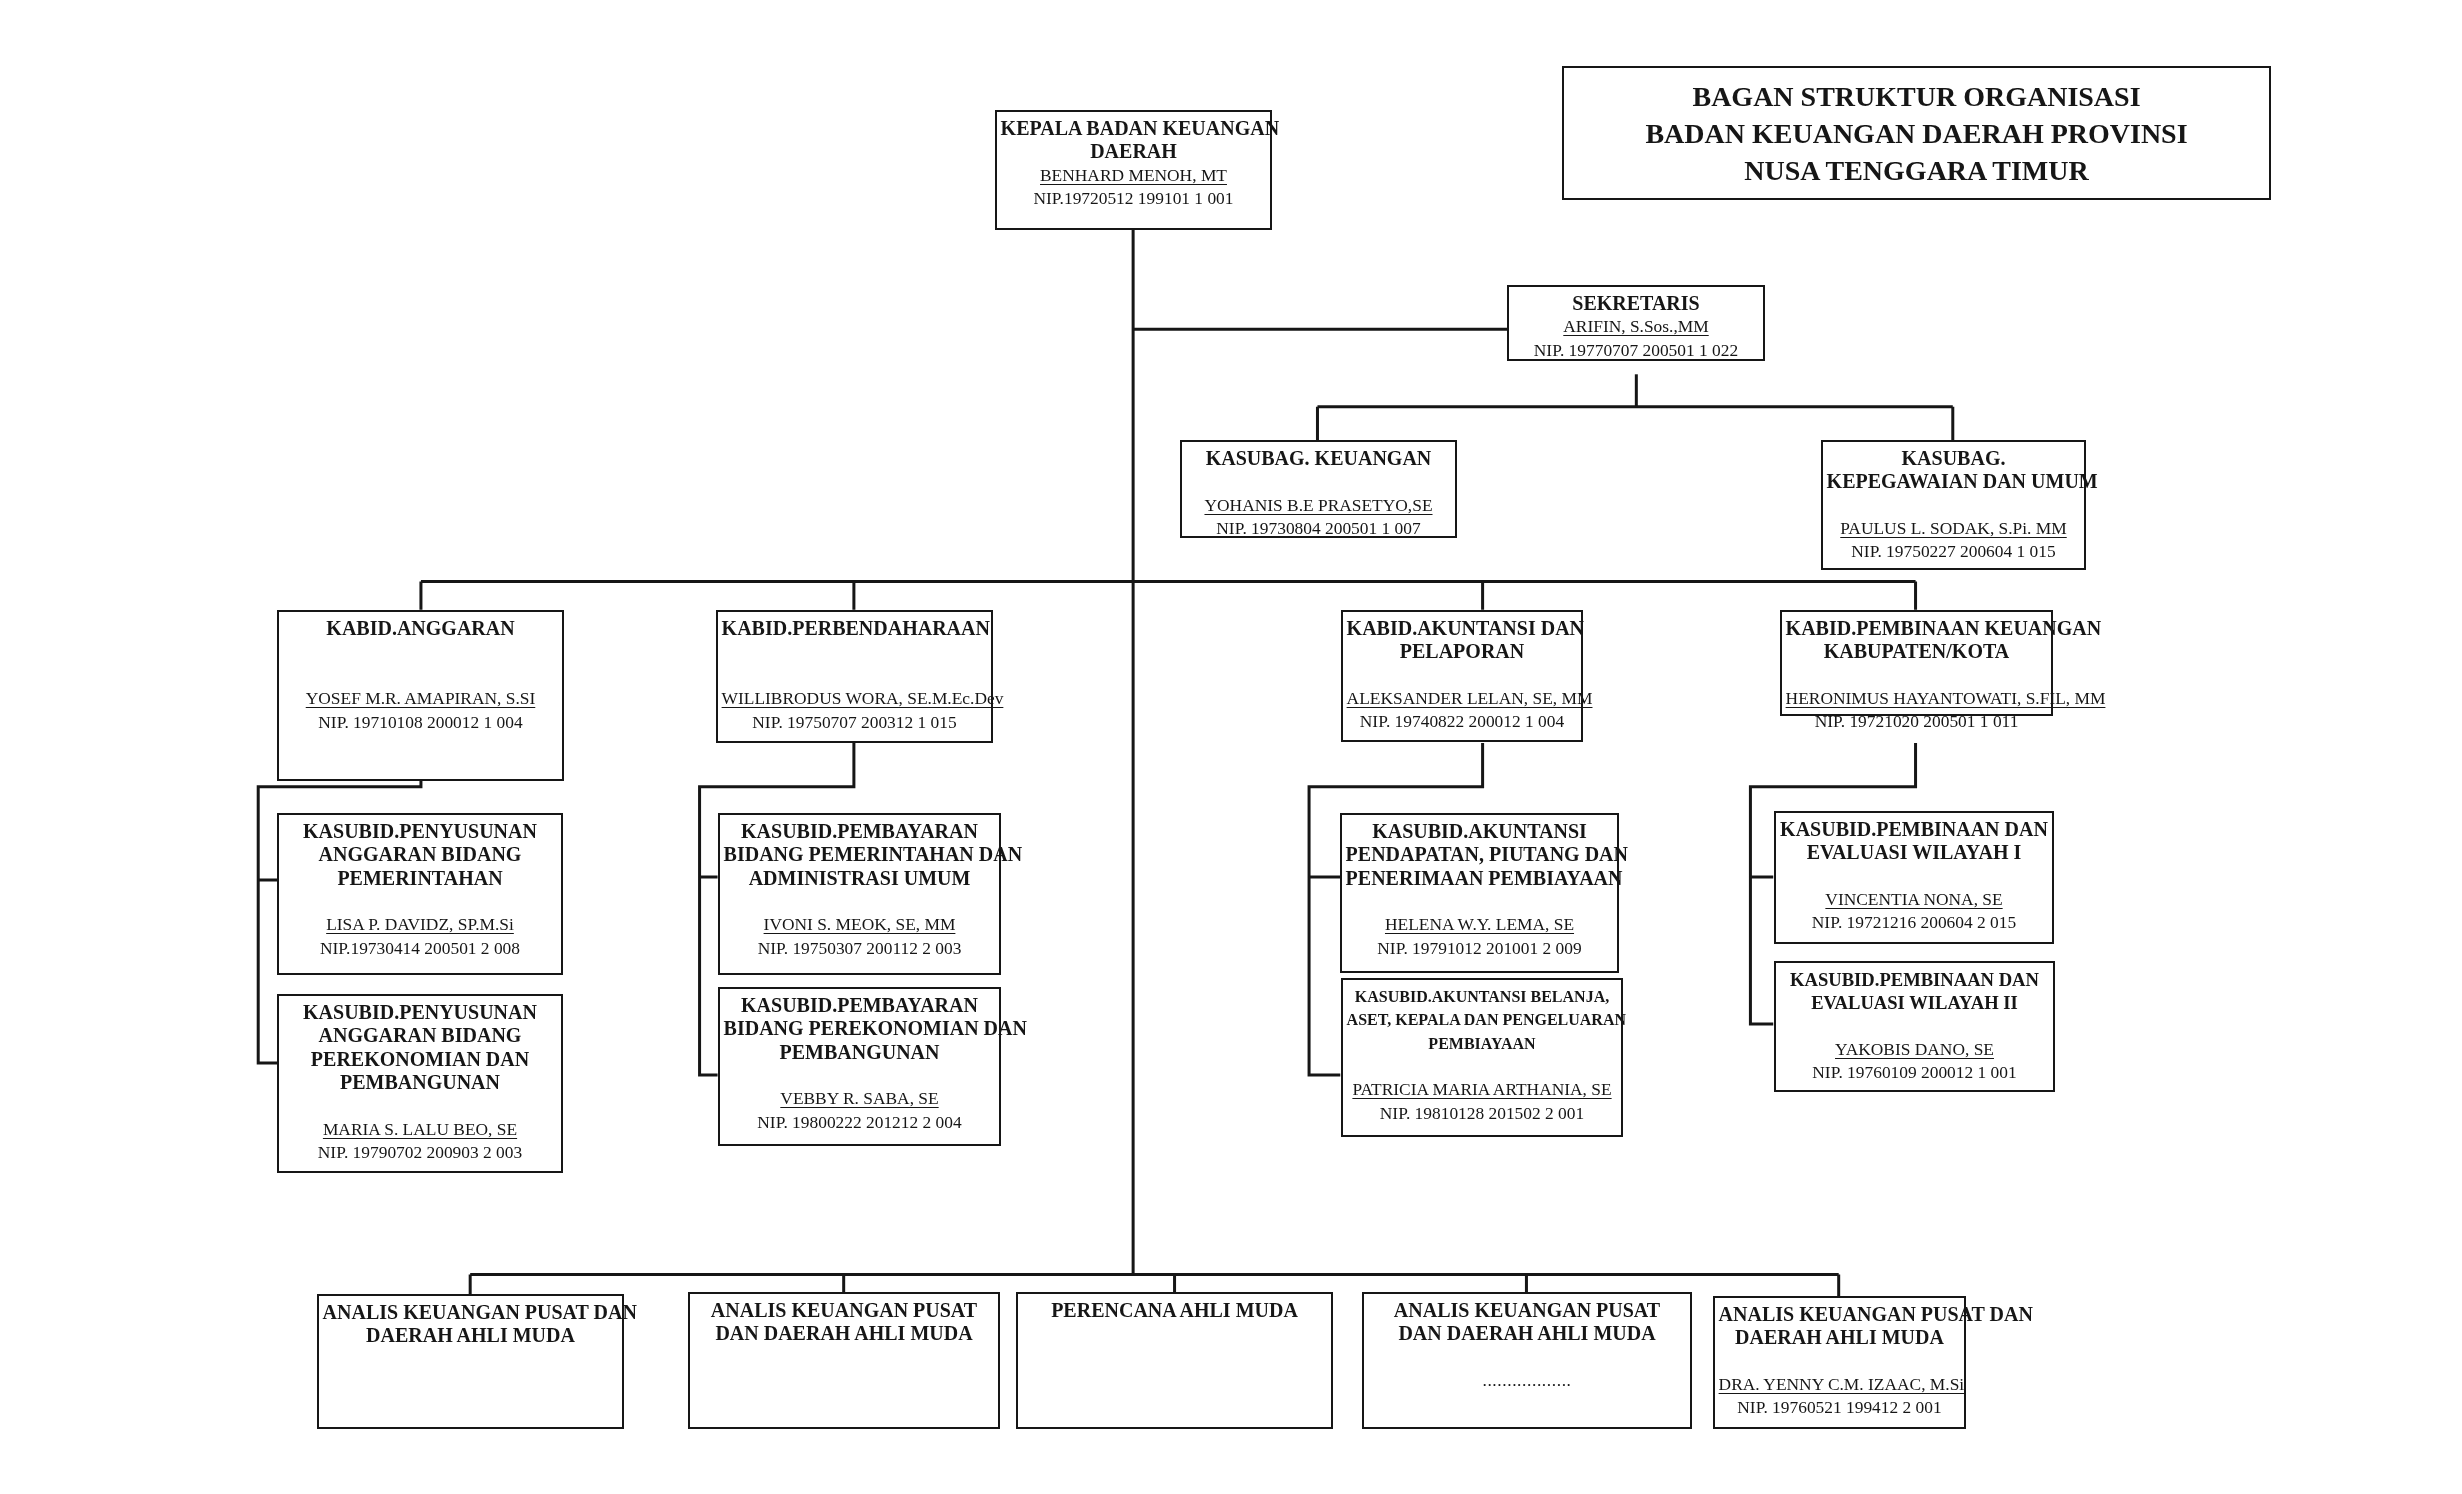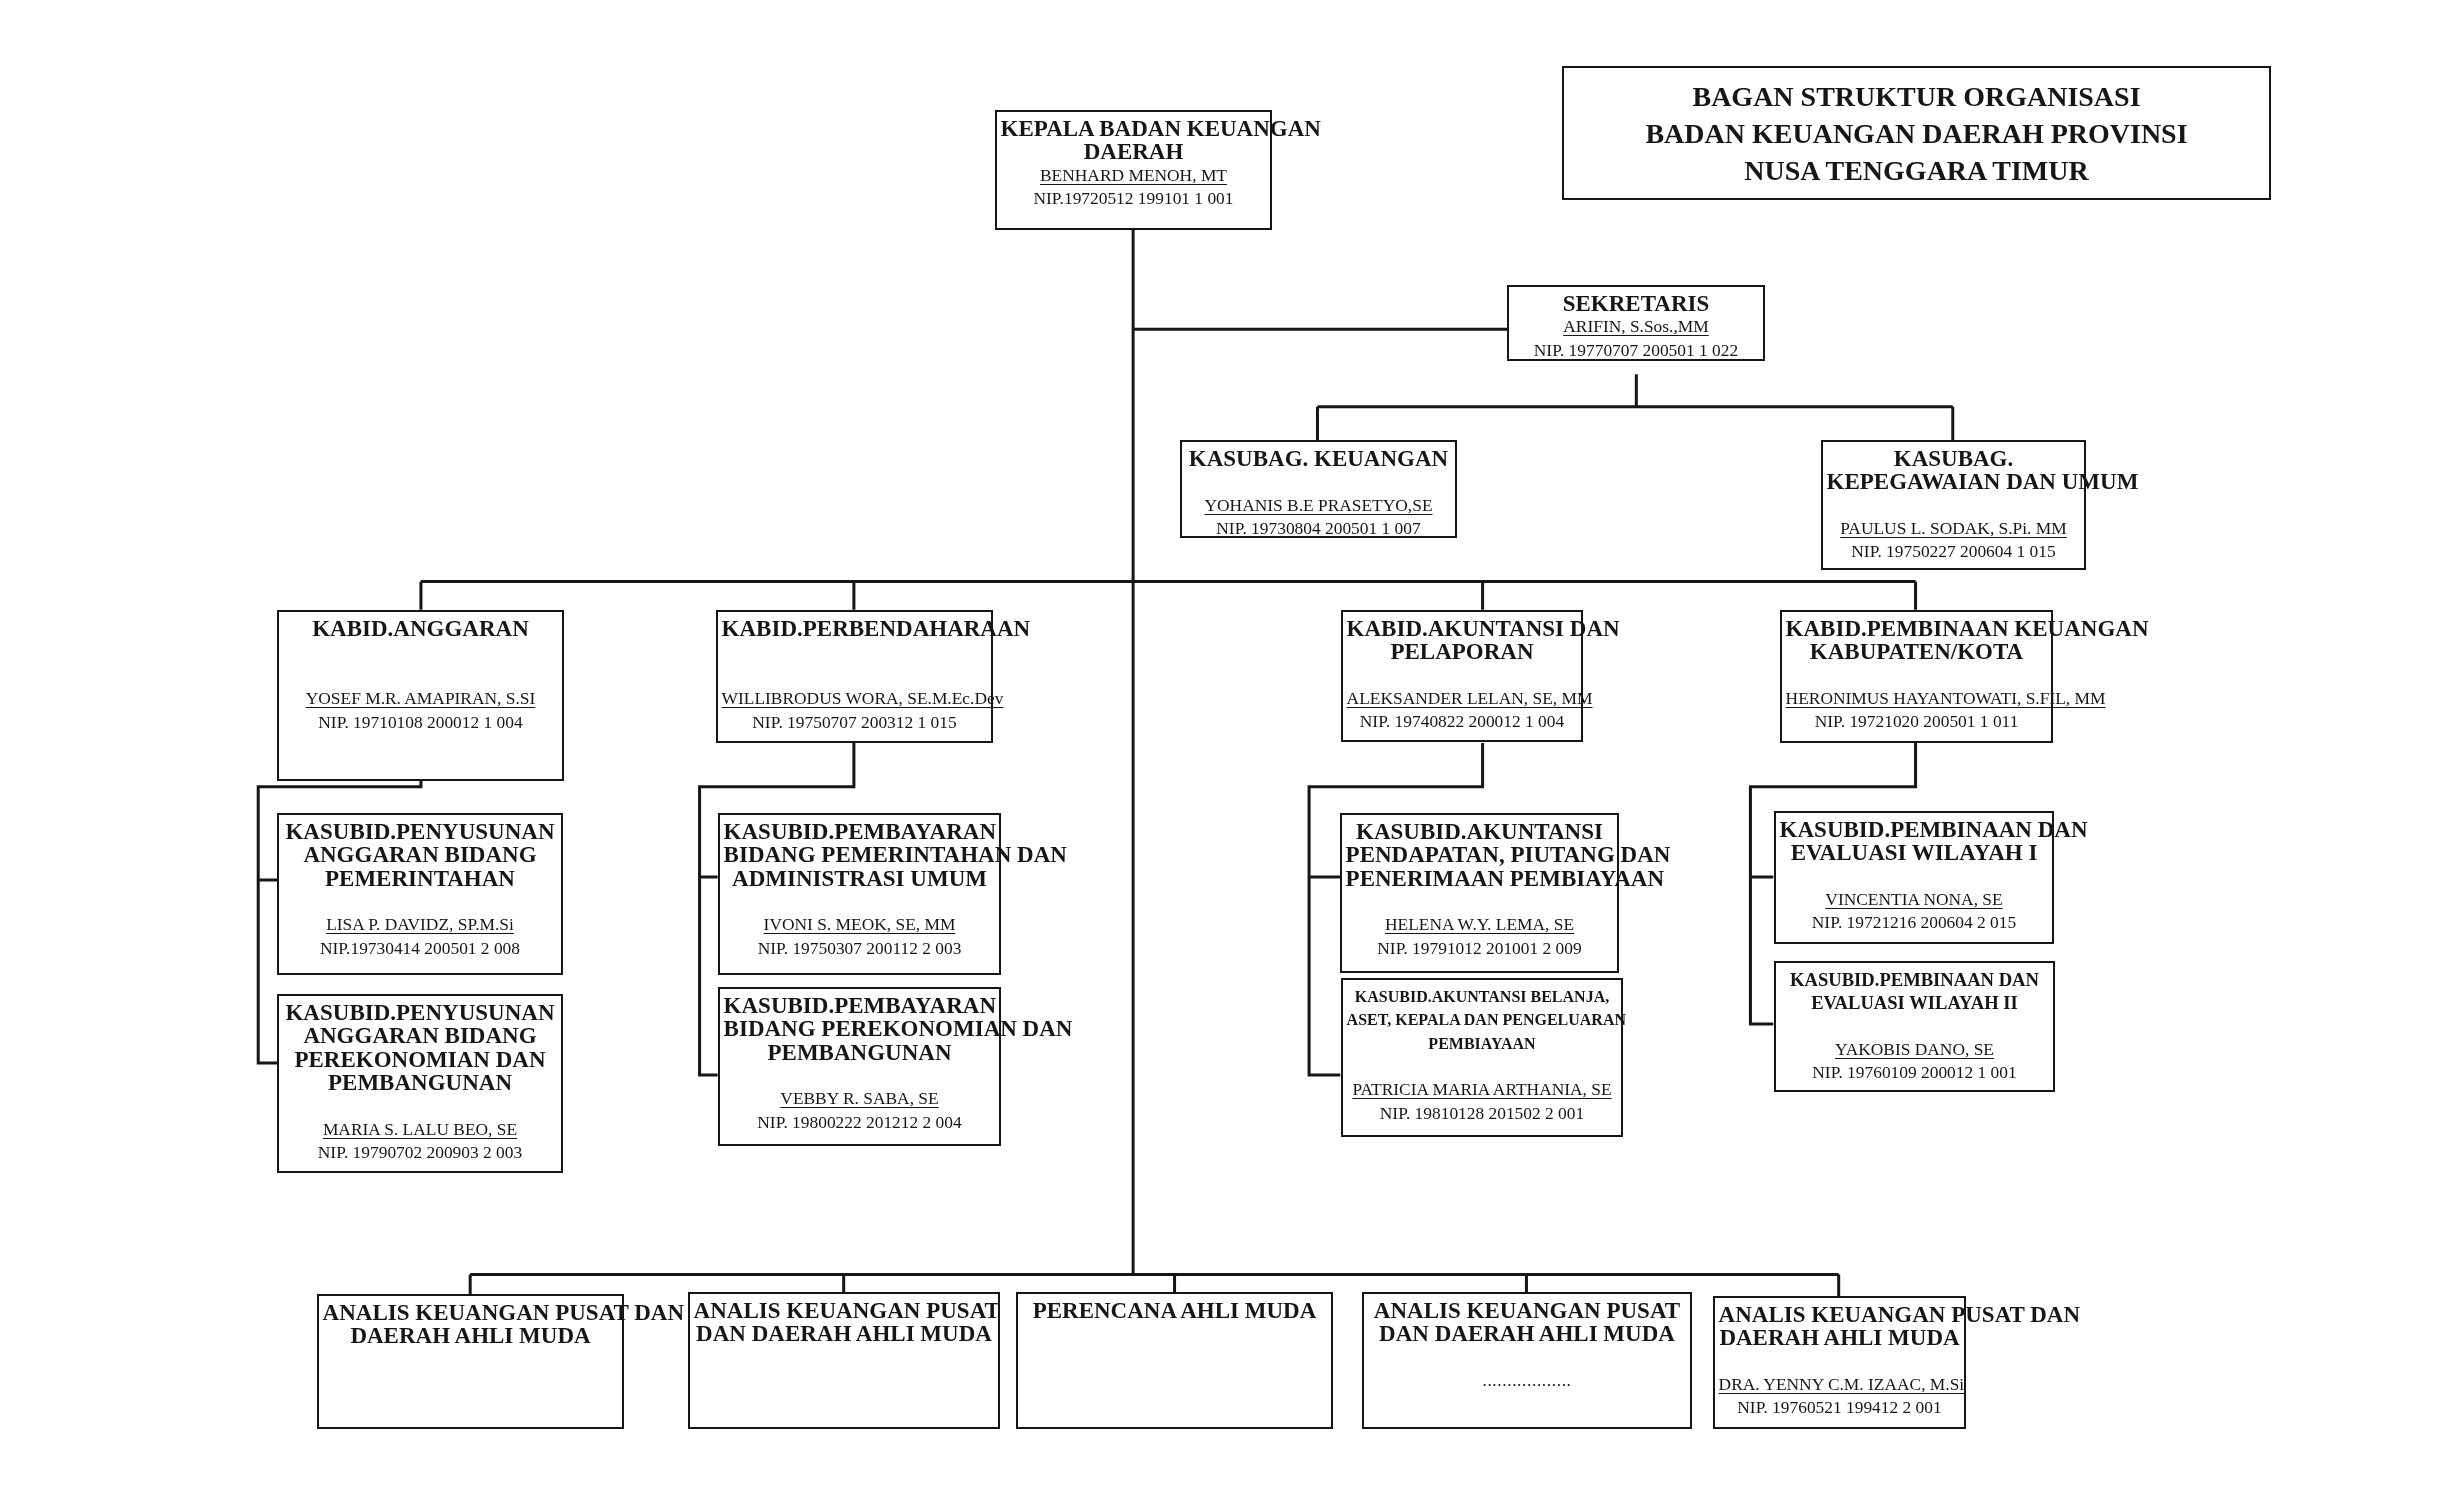--- a/index.html
+++ b/index.html
@@ -5,21 +5,21 @@
   html,body{margin:0;padding:0;background:#ffffff;}
   .canvas{
     position:relative;width:2462px;height:1495px;background:#ffffff;
     font-family:"Liberation Serif", serif;color:#161616;overflow:hidden;
   }
   svg.connectors{position:absolute;left:0;top:0;width:2462px;height:1495px;}
   .box{
     position:absolute;border:2.4px solid #161616;background:#ffffff;
     box-sizing:border-box;text-align:center;padding:4.8px 3.6px 2.4px 3.6px;
   }
-  .box .title{font-weight:bold;font-size:23px;line-height:23.4px;}
+  .box .title{font-weight:bold;font-size:20px;line-height:23.4px;}
   .box .title div{white-space:nowrap;}
   .box .name{font-size:17.4px;line-height:23.4px;text-decoration:underline;text-underline-offset:3px;white-space:nowrap;}
   .box .nip{font-size:17.4px;line-height:23.4px;white-space:nowrap;}
   .box .dots{font-size:17.4px;line-height:23.4px;letter-spacing:0.6px;}
   .m1{margin-top:23.4px;}
   .m2{margin-top:47px;}
   .small-name{font-size:15px;}
   .title-block{
     position:absolute;border:2.4px solid #161616;background:#ffffff;box-sizing:border-box;
     display:flex;flex-direction:column;align-items:center;justify-content:center;
@@ -107,21 +107,21 @@
 
   <div class="box" style="left:1341px;top:610px;width:242px;height:132px;">
     <div class="title">
         <div>KABID.AKUNTANSI DAN</div>
         <div>PELAPORAN</div>
       </div>
     <div class="name m1">ALEKSANDER LELAN, SE, MM</div>
     <div class="nip">NIP. 19740822 200012 1 004</div>
   </div>
 
-  <div class="box" style="left:1780px;top:610px;width:273px;height:133px;">
+  <div class="box" style="left:1780px;top:610px;width:273px;height:106px;">
     <div class="title">
         <div>KABID.PEMBINAAN KEUANGAN</div>
         <div>KABUPATEN/KOTA</div>
       </div>
     <div class="name m1 small-name">HERONIMUS HAYANTOWATI, S.FIL, MM</div>
     <div class="nip">NIP. 19721020 200501 1 011</div>
   </div>
 
   <div class="box" style="left:277px;top:813px;width:286px;height:162px;">
     <div class="title">

